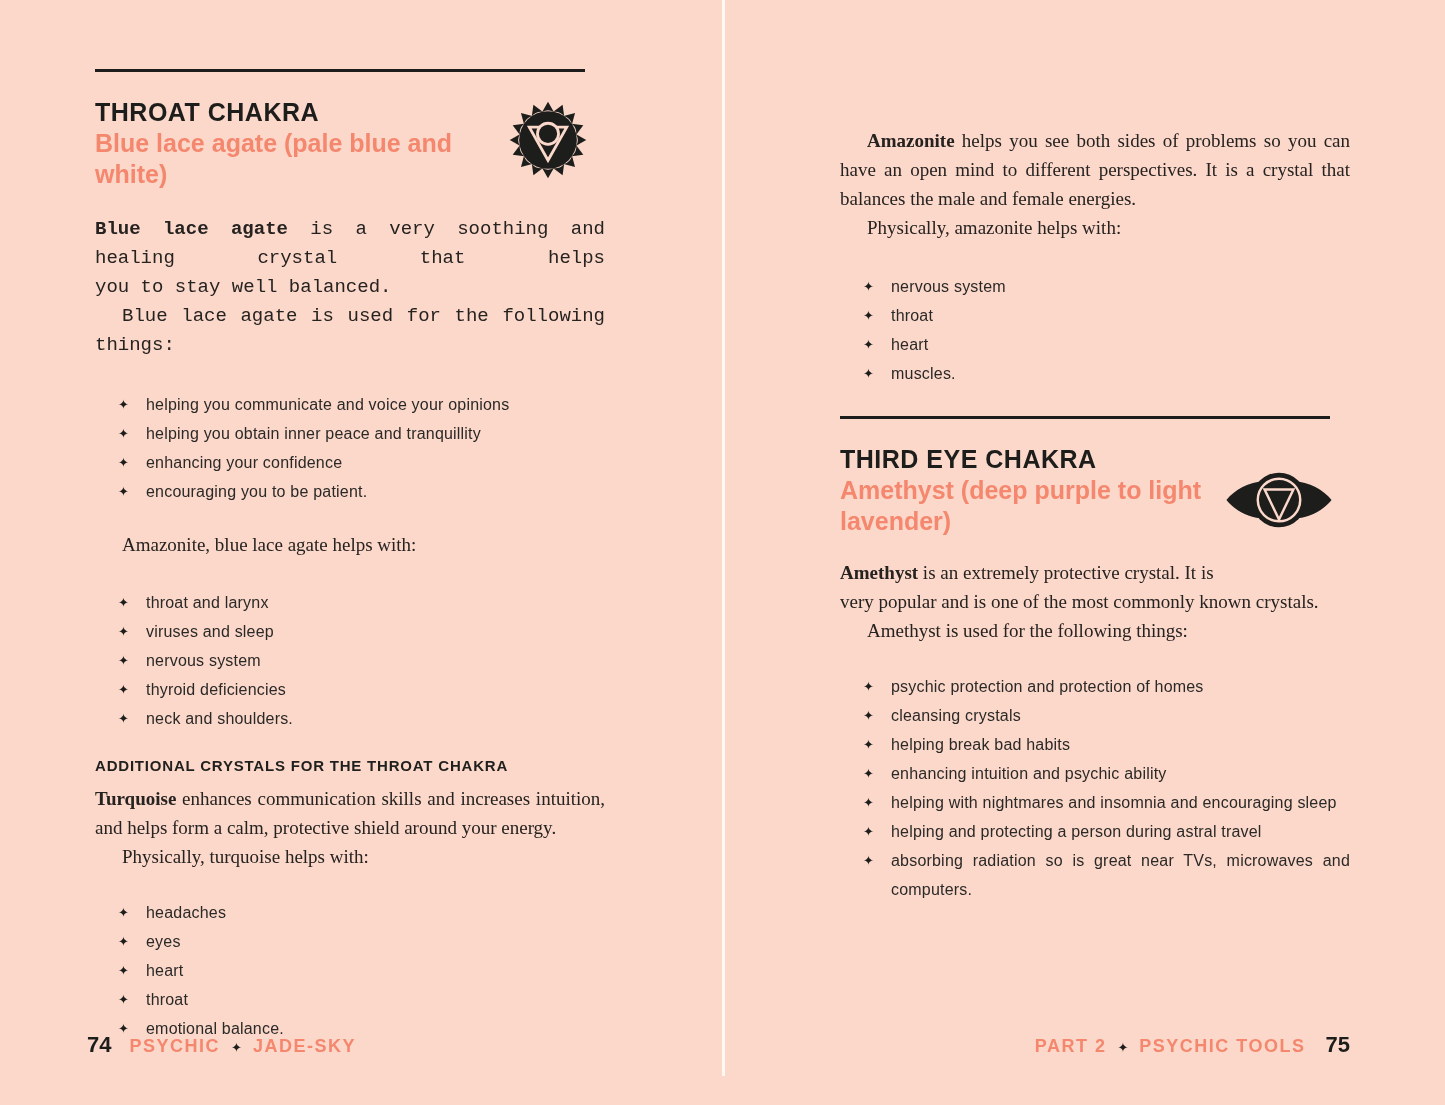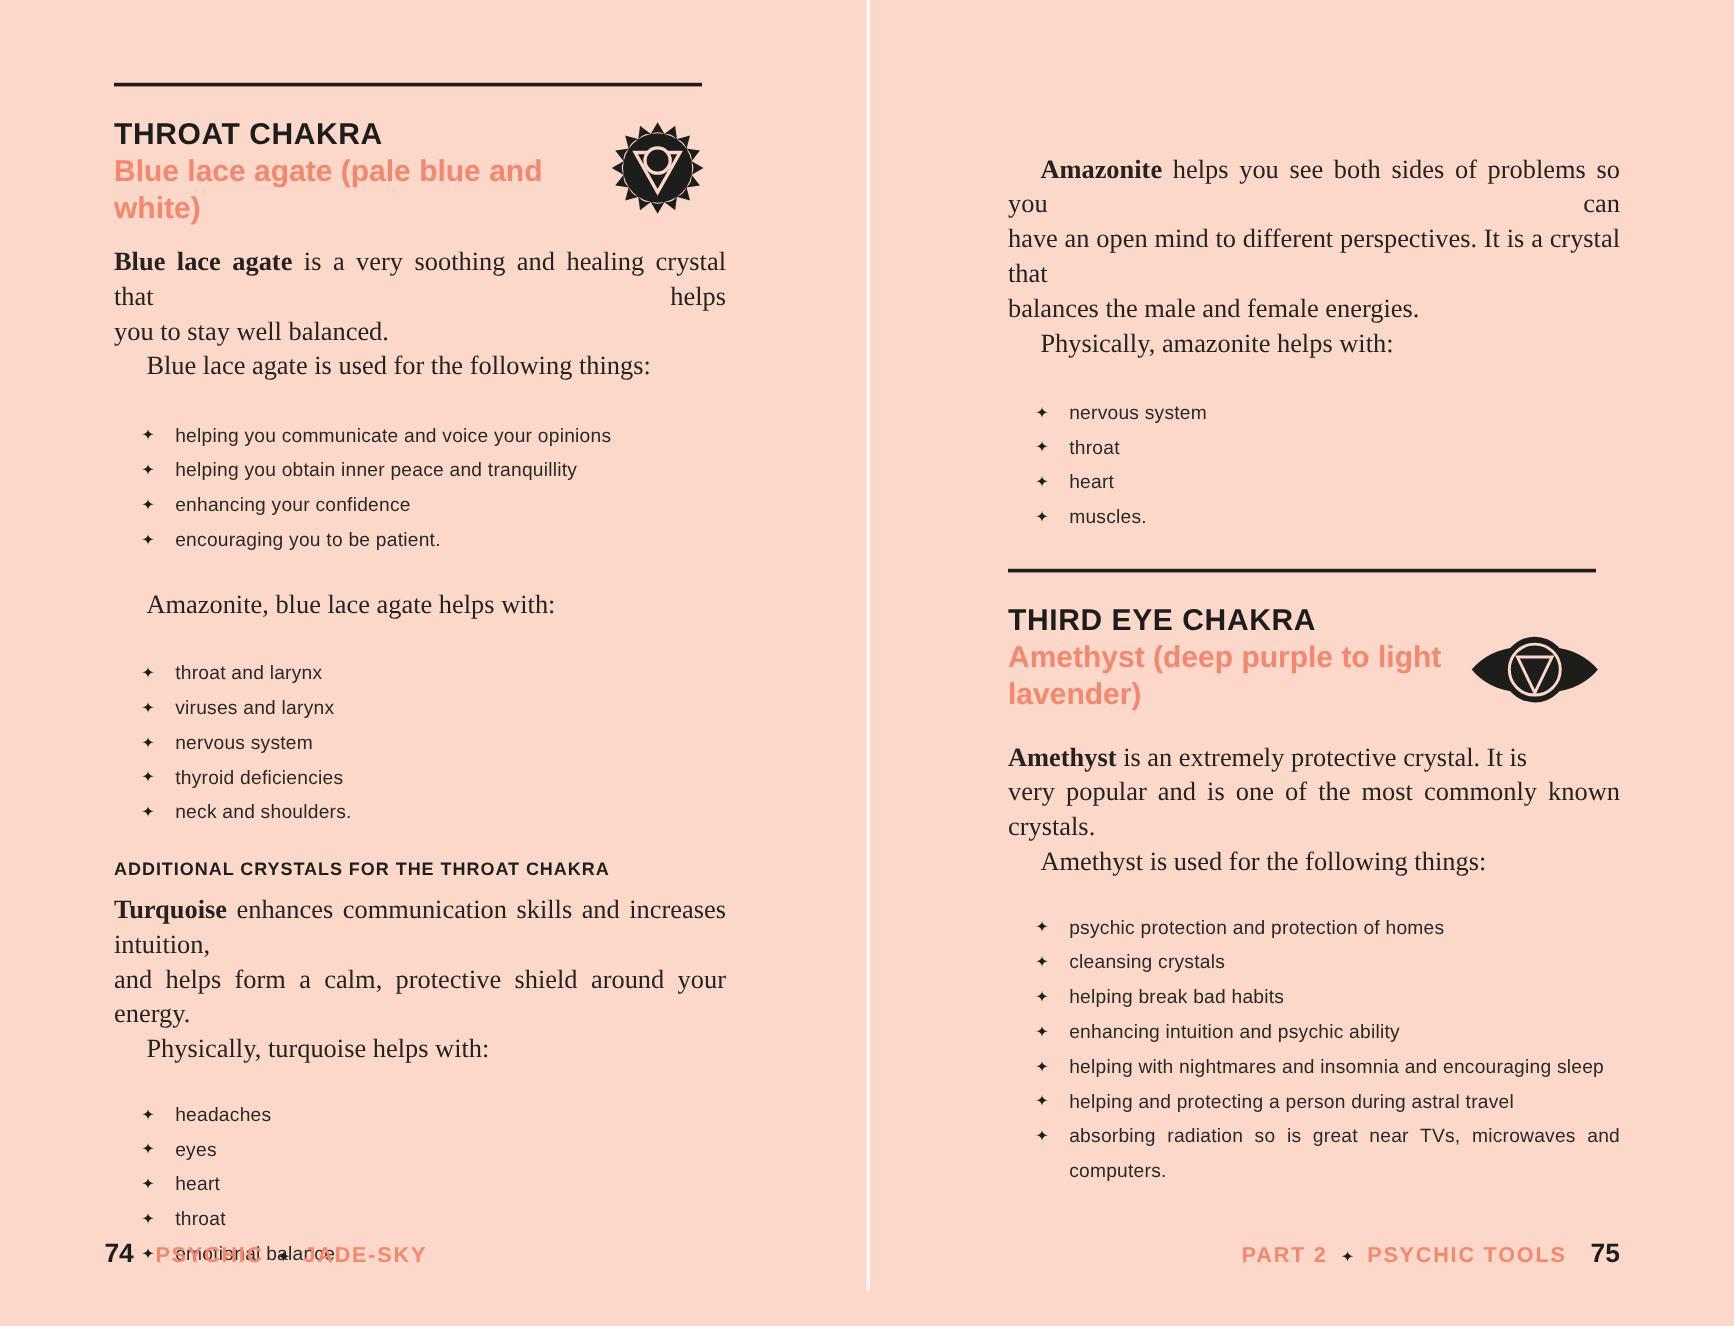--- a/index.html
+++ b/index.html
@@ -19,27 +19,27 @@
 
   .section-head { position:relative; margin-top:25px; min-height:96px; }
   .head-text { width:430px; }
   h1 { font-size:25px; font-weight:700; letter-spacing:.5px; color:#1D1D1B; line-height:31px; }
   h2 { font-size:25px; font-weight:700; color:#F4876E; line-height:31px; }
 
   .chakra-icon { position:absolute; display:block; }
   .chakra-icon.throat { top:4px; right:18px; }
   .chakra-icon.third-eye { top:20px; right:16px; }
 
-  .serif { font-family:"Liberation Serif","DejaVu Serif",serif; font-size:22px; line-height:29px; color:#262220; }
+  .serif { font-family:"Liberation Serif","DejaVu Serif",serif; font-size:19px; line-height:29px; color:#262220; }
   .serif b { font-weight:700; }
   .jline { text-align:justify; }
   .jline.j { text-align-last:justify; }
   .ind { text-indent:27px; }
 
-  .mt-intro { margin-top:10px; }
+  .mt-intro { margin-top:22px;font-family:Liberation Mono, monospace; }
   .mt-para  { margin-top:24px; }
 
   .star-list { list-style:none; margin-top:29px; }
   .star-list.first { margin-top:30px; }
   .star-list.tight { margin-top:27px; }
   .li { position:relative; padding-left:51px; line-height:29px; font-size:16px; letter-spacing:.2px; color:#2B2927; }
   .star { position:absolute; left:23px; top:0; font-family:"DejaVu Sans",sans-serif; font-size:13px; color:#1D1D1B; }
   .li-t .jline { line-height:29px; }
 
   .sub-heading { margin-top:22px; font-size:15px; font-weight:700; letter-spacing:.8px; color:#1F1F1D; line-height:22px; }
@@ -110,21 +110,21 @@
       <li class="li"><span class="star">✦</span><span>helping you communicate and voice your opinions</span></li>
       <li class="li"><span class="star">✦</span><span>helping you obtain inner peace and tranquillity</span></li>
       <li class="li"><span class="star">✦</span><span>enhancing your confidence</span></li>
       <li class="li"><span class="star">✦</span><span>encouraging you to be patient.</span></li>
     </ul>
 
     <div class="serif ind mt-para">Amazonite, blue lace agate helps with:</div>
 
     <ul class="star-list">
       <li class="li"><span class="star">✦</span><span>throat and larynx</span></li>
-      <li class="li"><span class="star">✦</span><span>viruses and larynx</span></li>
+      <li class="li"><span class="star">✦</span><span>viruses and sleep</span></li>
       <li class="li"><span class="star">✦</span><span>nervous system</span></li>
       <li class="li"><span class="star">✦</span><span>thyroid deficiencies</span></li>
       <li class="li"><span class="star">✦</span><span>neck and shoulders.</span></li>
     </ul>
 
     <div class="sub-heading">ADDITIONAL CRYSTALS FOR THE THROAT CHAKRA</div>
 
     <div class="serif mt-sub">
       <div class="jline j"><b>Turquoise</b><span> enhances communication skills and increases intuition,</span></div>
       <div class="jline">and helps form a calm, protective shield around your energy.</div>

